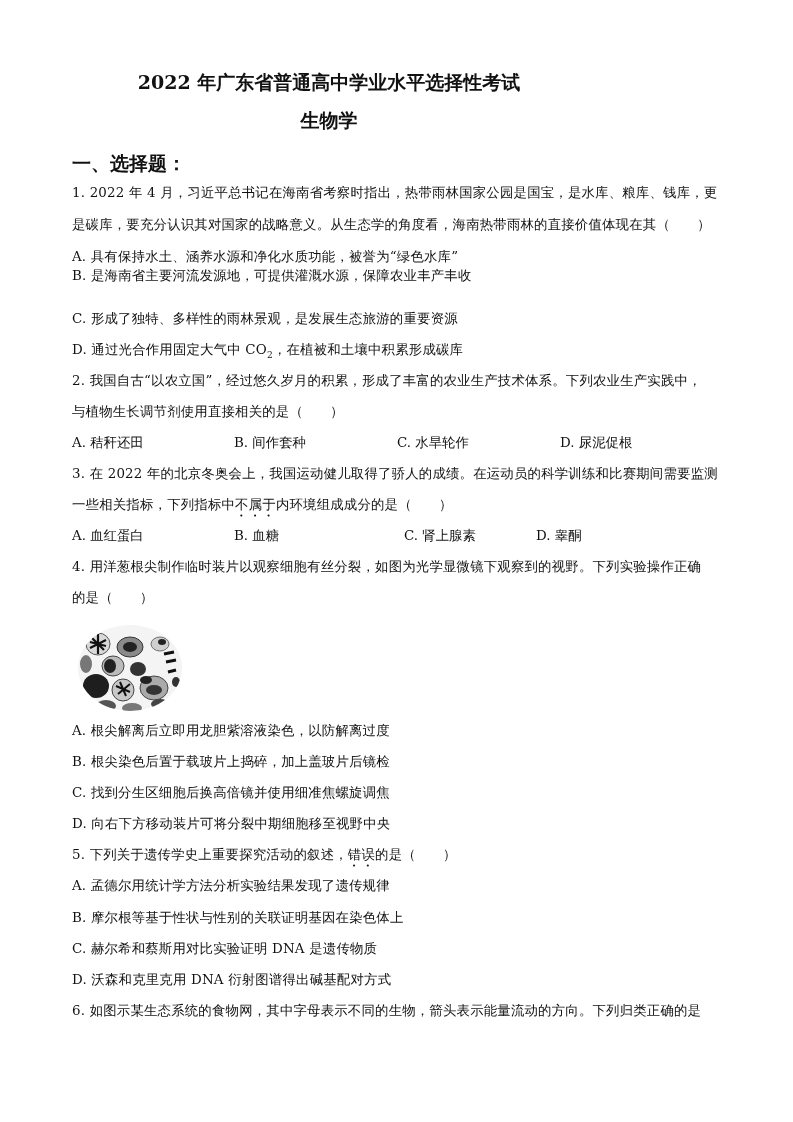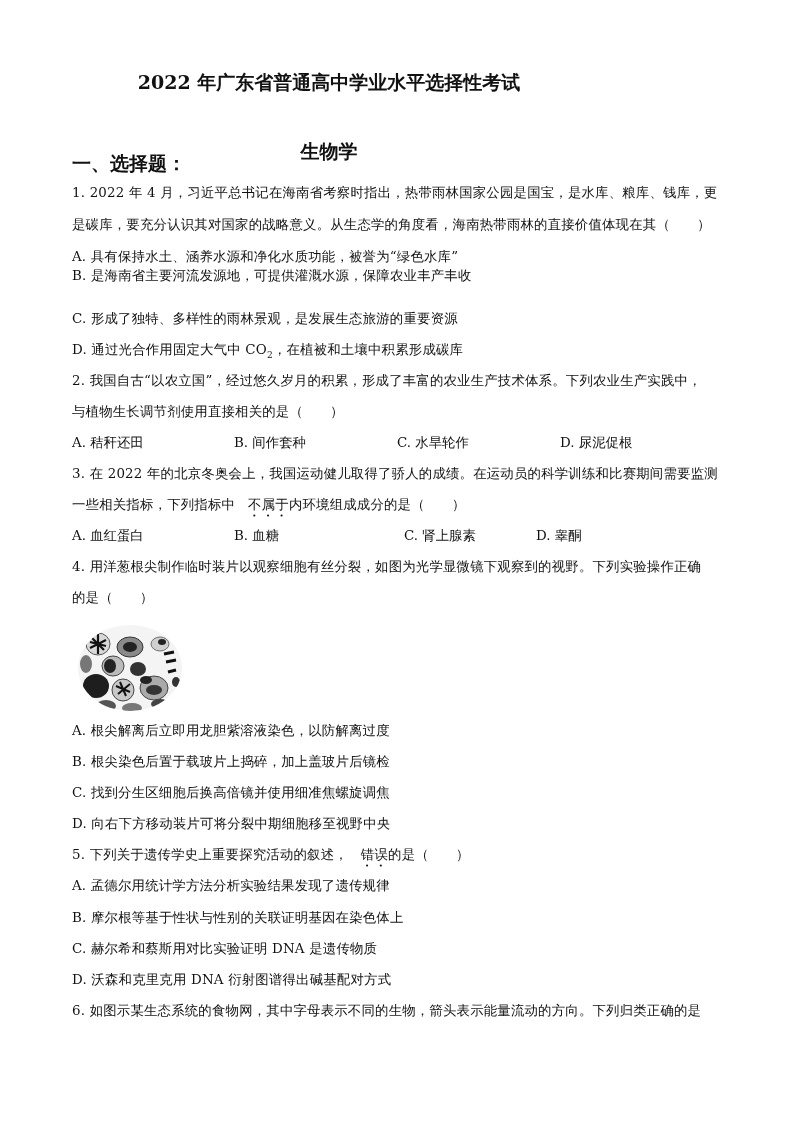--- a/index.html
+++ b/index.html
@@ -1,25 +1,25 @@
 <!DOCTYPE html>
 <html><head>
 <meta charset="utf-8">
 <style>
   html, body { margin:0; padding:0; background:#ffffff; }
   body { width:793px; height:1122px; position:relative; overflow:hidden;
          font-family:"DejaVu Serif","Liberation Serif",serif; color:#111; }
   .title { position:absolute; left:0; width:658px; text-align:center; font-weight:bold; font-size:19px; }
   .t1 { top:70px; }
-  .t2 { top:108px;margin-top:31px; }
+  .t2 { top:108px; }
   .section { position:absolute; left:72px; top:151px; font-weight:bold; font-size:19px; }
   .line { position:absolute; left:72px; font-size:13.4px; white-space:nowrap; letter-spacing:0.2px;text-align:right; }
   .opt-row { position:absolute; left:72px; font-size:13.4px; white-space:nowrap; }
   .opt-row span.c { position:absolute; white-space:nowrap; }
-  .dot { text-emphasis: dot; -webkit-text-emphasis: dot; text-emphasis-position: under; margin-left: 13px; -webkit-text-emphasis-position: under; }
+  .dot { text-emphasis: dot; -webkit-text-emphasis: dot; text-emphasis-position: under; -webkit-text-emphasis-position: under; }
   .figure { position:absolute; left:76px; top:624px; width:108px; height:88px; }
   sub { font-size:9px; }
 </style>
 </head>
 <body>
 
 <div class="title t1">2022 年广东省普通高中学业水平选择性考试</div>
 <div class="title t2">生物学</div>
 
 <div class="section">一、选择题：</div>

